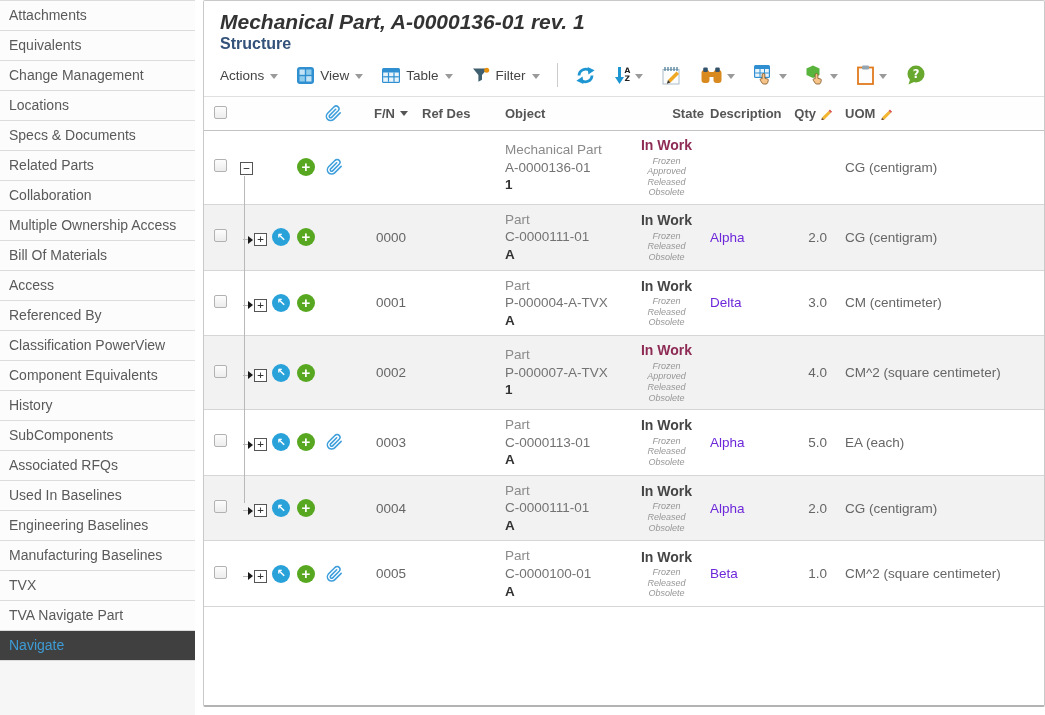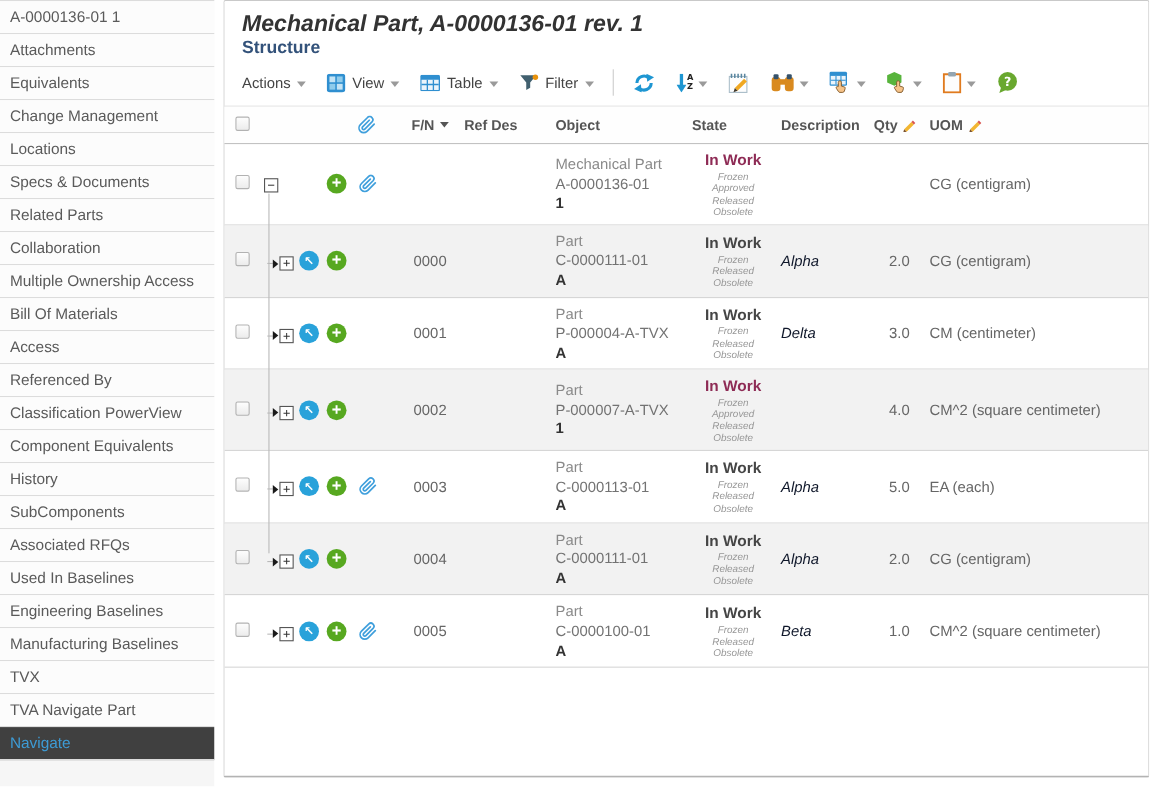--- a/index.html
+++ b/index.html
@@ -38,21 +38,21 @@
 
   
   .grid-cols { display:grid; grid-template-columns:36px 30px 94px 58px 77px 130px 75px 90px 45px 1fr; }
   .thead { height:34px; align-items:center; border-bottom:1px solid #c2c2c2; background:#fefefe; }
   .th { font-size:13px; font-weight:bold; color:#555; }
   .th-check { padding-left:10px; }
   .th-icons { position:relative; height:100%; }
   .th-icons .clip-pos { position:absolute; left:55px; top:8px; }
   .th-fn { display:flex; align-items:center; gap:5px; padding-left:10px; cursor:pointer; }
   .sorttri { width:0; height:0; border-left:4.5px solid transparent; border-right:4.5px solid transparent; border-top:5.5px solid #555; }
-  .th-state { text-align:left; }
+  .th-state { text-align:right; }
   .th-qty { display:flex; align-items:center; justify-content:flex-end; gap:4px; padding-right:6px; }
   .th-uom { display:flex; align-items:center; gap:5px; padding-left:6px; }
 
   .rows-wrap { position:relative; flex:1; overflow:hidden; }
   .tree-line { position:absolute; left:40px; top:45px; width:1px; height:327px; background:#b9b9b9; }
 
   .trow { border-bottom:1px solid #d6d6d6; min-height:54px; align-items:center; }
   .trow.alt { background:#f2f2f2; }
   .trow.root { min-height:68px; }
   .cell { font-size:13.5px; color:#666; padding:6px 0; }
@@ -76,30 +76,29 @@
   .ico-clip { cursor:pointer; display:inline-flex; }
   .c-fn { padding-left:12px; }
   .c-obj { padding-left:6px; line-height:1.3; }
   .otype { color:#8a8a8a; }
   .olink { color:#737373; text-decoration:none; cursor:pointer; }
   .orev { color:#333; font-weight:bold; }
   .c-state { text-align:center; line-height:1.25; }
   .sname { font-weight:bold; font-size:14px; color:#454545; }
   .sname.hl { color:#8e2b55; }
   .subs { font-size:9px; font-style:italic; color:#979797; line-height:1.18; margin-top:1px; }
-  .c-desc { padding-left:6px; color:#0f172a;font-style:italic; }
+  .c-desc { padding-left:6px; color:#6d28d9; }
   .c-qty { text-align:right; padding-right:12px; }
   .c-uom { padding-left:6px; }
 </style>
 </head>
 <body>
 
 <nav class="sidebar">
   <ul class="side-list" id="side-list">
-      <li class="side-item">A-0000136-01 1</li>
       <li class="side-item">Attachments</li>
       <li class="side-item">Equivalents</li>
       <li class="side-item">Change Management</li>
       <li class="side-item">Locations</li>
       <li class="side-item">Specs &amp; Documents</li>
       <li class="side-item">Related Parts</li>
       <li class="side-item">Collaboration</li>
       <li class="side-item">Multiple Ownership Access</li>
       <li class="side-item">Bill Of Materials</li>
       <li class="side-item">Access</li>

